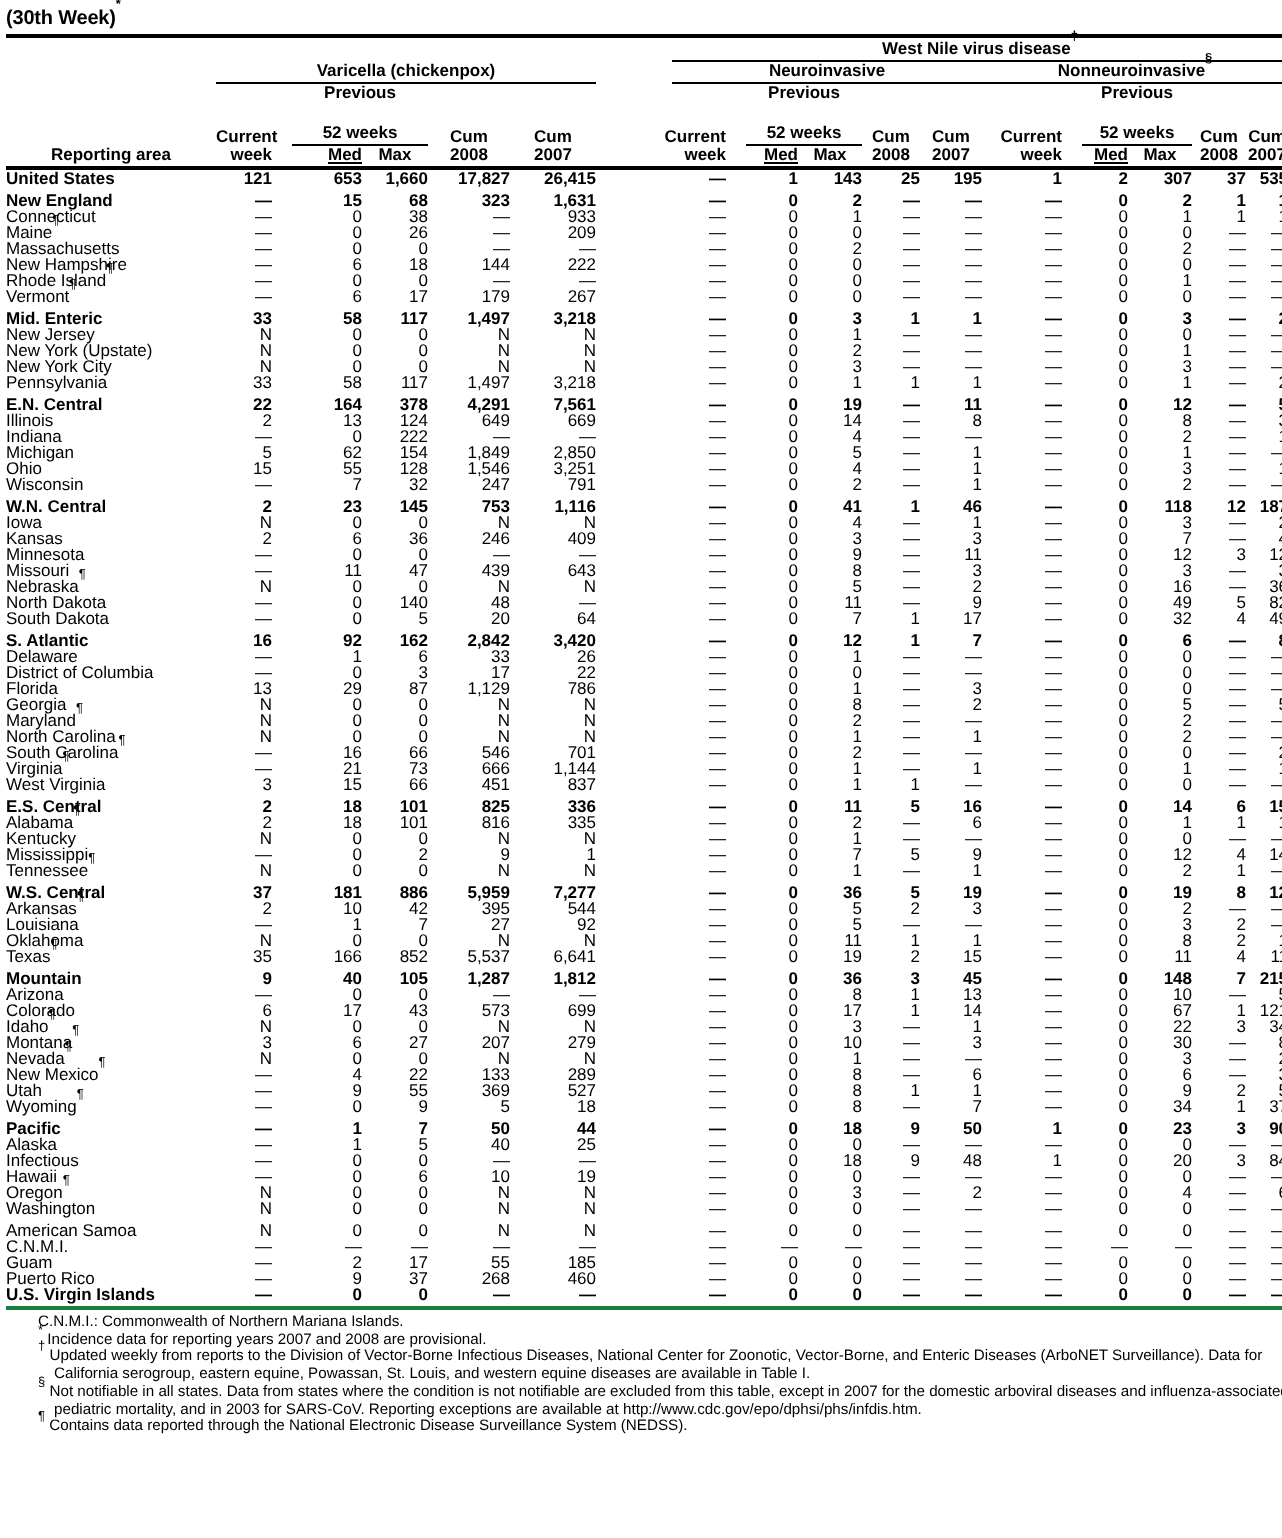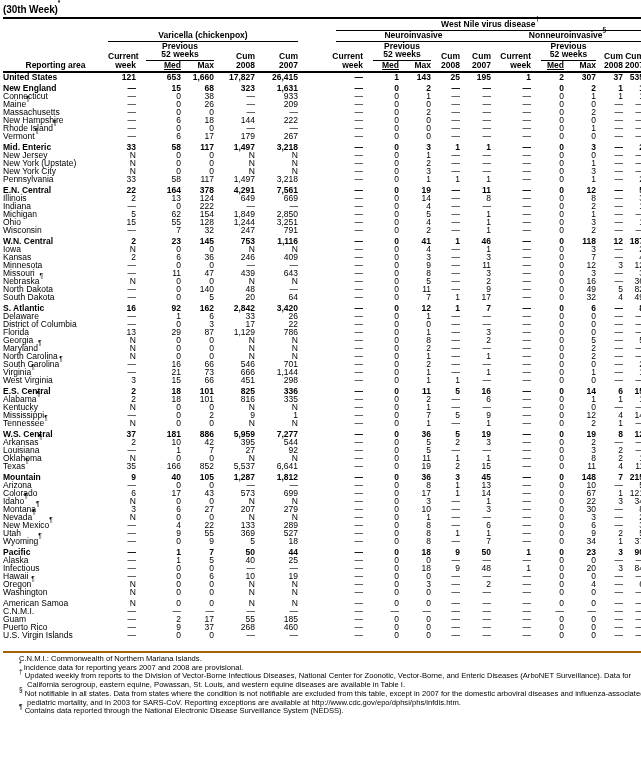--- a/index.html
+++ b/index.html
@@ -9,32 +9,32 @@
   .title{font-size:10px;font-weight:bold;line-height:11px;letter-spacing:-0.1px;}
   .title .cont{font-style:italic;}
   sup{font-size:6.5px;line-height:0;position:relative;top:-1px;vertical-align:top;font-weight:inherit;}
   table{border-collapse:collapse;table-layout:fixed;width:638px;margin-top:1px;}
   th,td{padding:0;vertical-align:bottom;font-size:8.5px;}
   thead th{font-weight:bold;line-height:9px;white-space:nowrap;}
   .blank{border:none;}
   .spanhead{vertical-align:bottom;}
   .spanline{border-bottom:1px solid #000;text-align:center;padding-bottom:1px;white-space:nowrap;}
   .inset{margin-left:38px;}
-  .w52{margin-left:10px;}
+  .w52{margin-left:10px;margin-top:12px;}
   th.prev{text-align:center;padding-left:10px;line-height:8px;}
   th.cur{text-align:right;}
   th.med{text-align:right;padding-left:10px;text-decoration:underline;}
-  th.num{text-align:right;}
+  th.num{}
   th.area-h{text-align:center;}
   tr.r-last th{border-bottom:2px solid #000;padding-bottom:1px;}
   td{line-height:8px;text-align:right;white-space:nowrap;}
   td.area{text-align:left;}
   tr.group td{font-weight:bold;}
   tr.gap-above td{padding-top:3px;}
-  tbody tr.last-row td{border-bottom:2px solid #a16207;padding-bottom:12px;}
+  tbody tr.last-row td{border-bottom:2px solid #15803d;padding-bottom:2px;font-weight:bold;}
   tbody tr td:first-child{overflow:visible;}
   .footnotes{font-size:7.6px;line-height:8.7px;margin-top:2px;width:635px;margin-left:16px;}
   .fn{padding-left:8px;text-indent:-8px;}
   .fn sup{top:0;}
 </style>
 </head>
 <body>
 
 <div class="page">
 
@@ -442,21 +442,21 @@
           <td>0</td>
           <td>1</td>
           <td>—</td>
           <td>—</td>
         </tr>
         <tr>
           <td class="area">Ohio</td>
           <td>15</td>
           <td>55</td>
           <td>128</td>
-          <td>1,244</td>
+          <td>1,546</td>
           <td>3,251</td>
           <td>—</td>
           <td>0</td>
           <td>4</td>
           <td>—</td>
           <td>1</td>
           <td>—</td>
           <td>0</td>
           <td>3</td>
           <td>—</td>
@@ -785,21 +785,21 @@
           <td>1</td>
           <td>—</td>
           <td>1</td>
         </tr>
         <tr>
           <td class="area">West Virginia</td>
           <td>3</td>
           <td>15</td>
           <td>66</td>
           <td>451</td>
-          <td>298</td>
+          <td>837</td>
           <td>—</td>
           <td>0</td>
           <td>1</td>
           <td>1</td>
           <td>—</td>
           <td>—</td>
           <td>0</td>
           <td>0</td>
           <td>—</td>
           <td>—</td>

